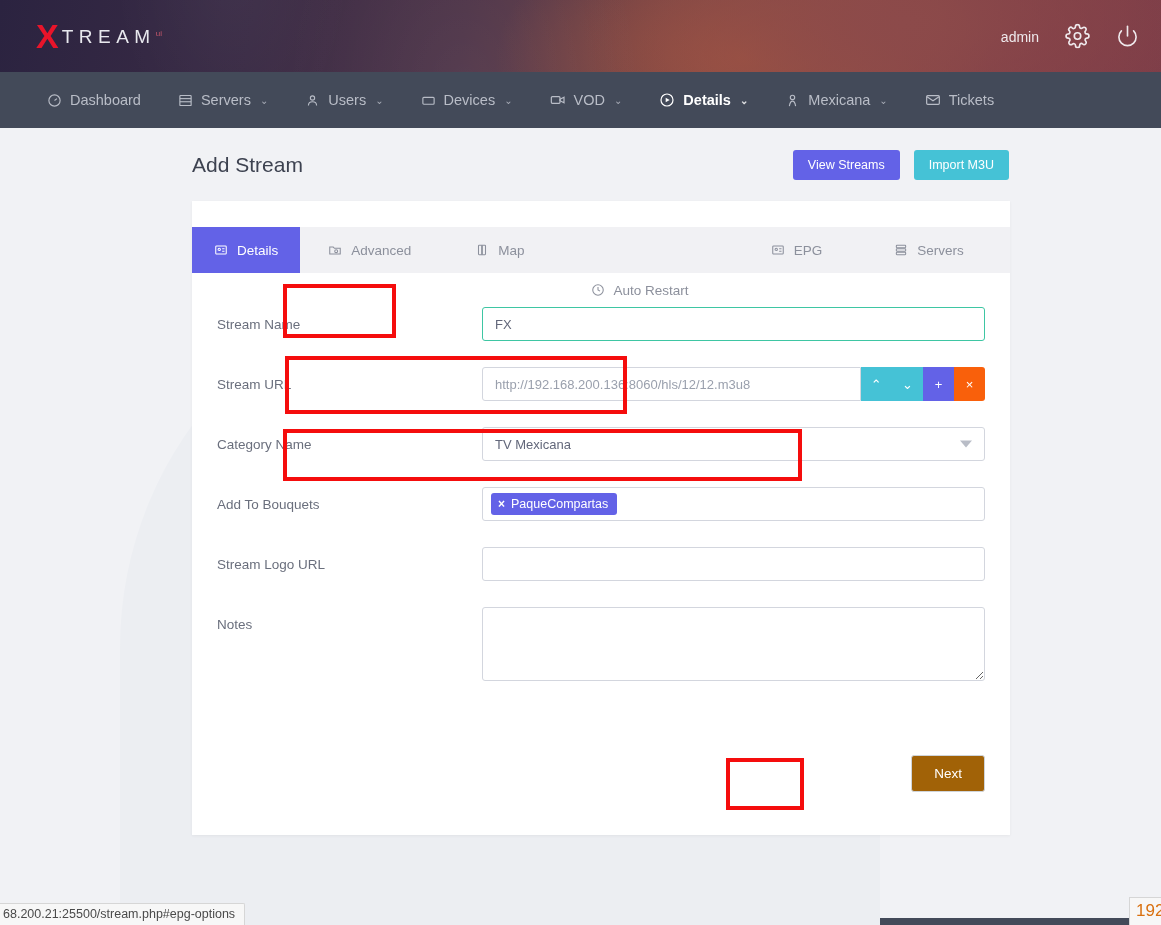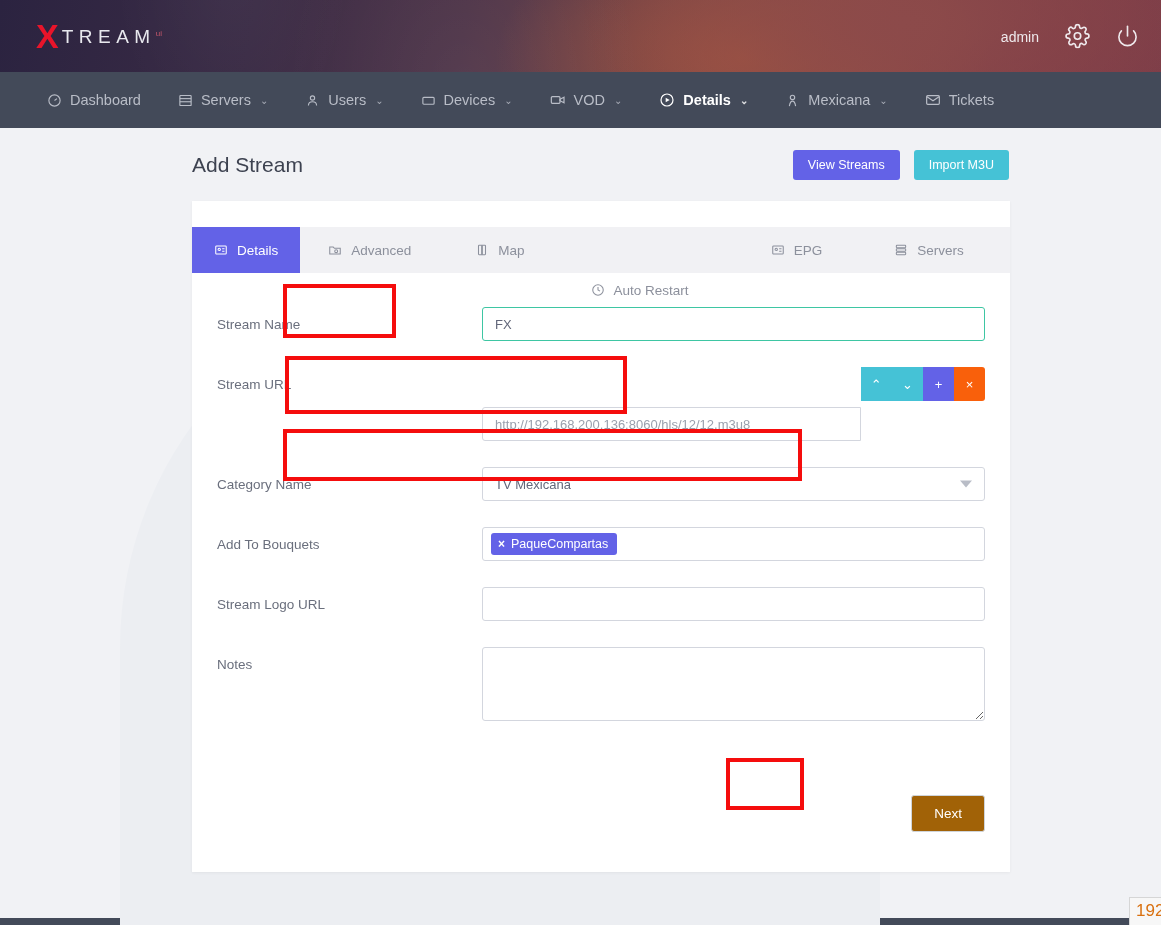--- a/index.html
+++ b/index.html
@@ -137,21 +137,21 @@
     width: 100%; height: 34px;
     border: 1px solid #d3d6de; border-radius: 3px;
     padding: 0 12px; font-size: 13px; color: #62677a;
     background: #fff;
     font-family: "Liberation Sans", sans-serif;
   }
   .inp.valid { border-color: #3ec6a3; }
   .inp::placeholder { color: #9aa0ad; }
 
   .url-group { display: flex; }
-  .url-group .inp { border-top-right-radius: 0; border-bottom-right-radius: 0; margin-top: 40px; }
+  .url-group .inp { border-top-right-radius: 0; border-bottom-right-radius: 0; }
   .ubtn {
     width: 42px; height: 34px; border: none; cursor: pointer;
     color: #fff; font-size: 13px; display: flex;
     align-items: center; justify-content: center;
     font-family: "Liberation Sans", sans-serif;
   }
   .ubtn.up, .ubtn.down { background: #45c2d6; }
   .ubtn.add { background: #6362e7; }
   .ubtn.del { background: #f9600b; border-top-right-radius: 3px; border-bottom-right-radius: 3px; }
 
@@ -446,15 +446,16 @@
     <div class="anno" style="left:283px; top:156px; width:113px; height:54px;"></div>
     <div class="anno" style="left:285px; top:228px; width:342px; height:58px;"></div>
     <div class="anno" style="left:283px; top:301px; width:519px; height:52px;"></div>
     <div class="anno" style="left:726px; top:630px; width:78px; height:52px;"></div>
   </div>
 
   <div class="footer">
     
   </div>
 
+  <div class="statusbar">68.200.21:25500/stream.php#epg-options</div>
   <div class="corner-chip">192</div>
 
 </div>
 
 </body></html>

